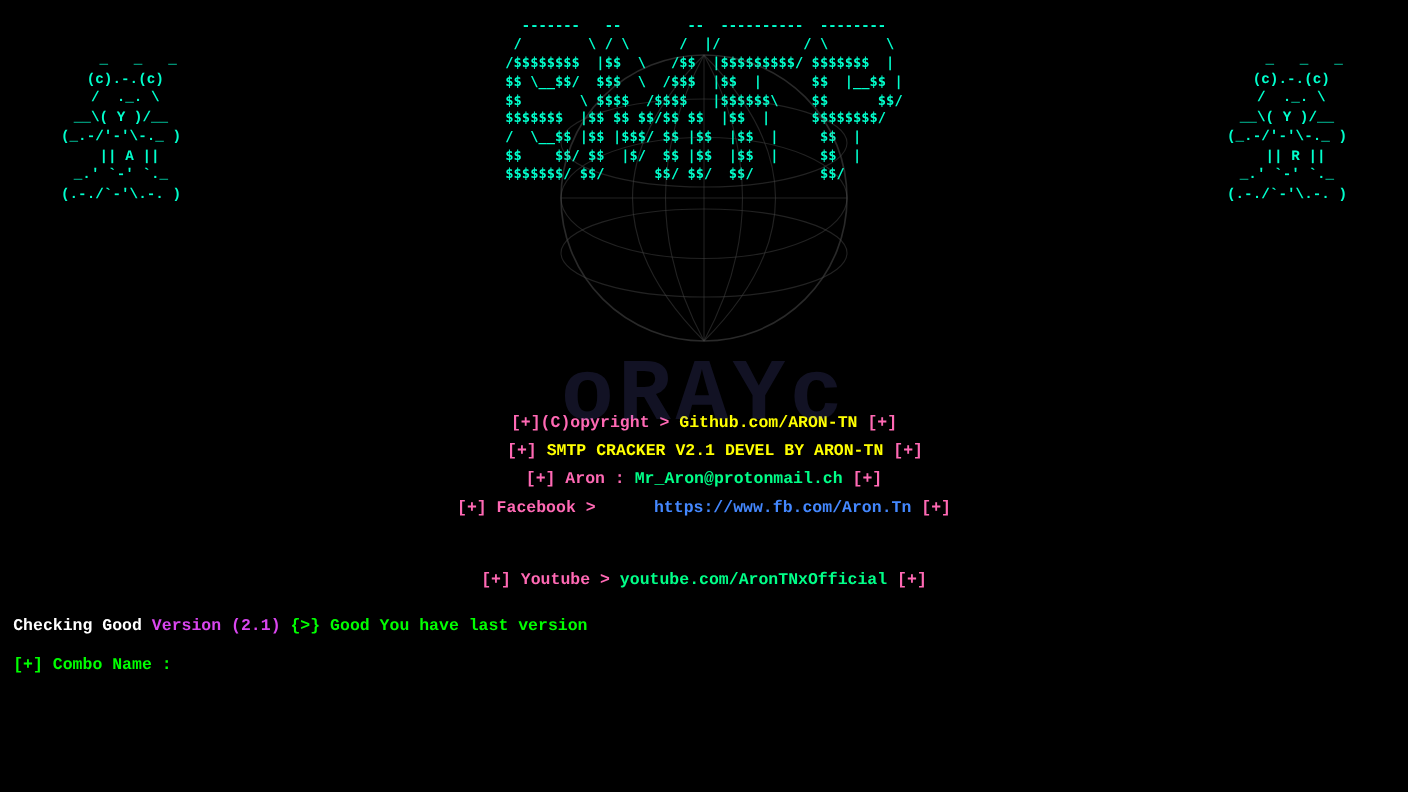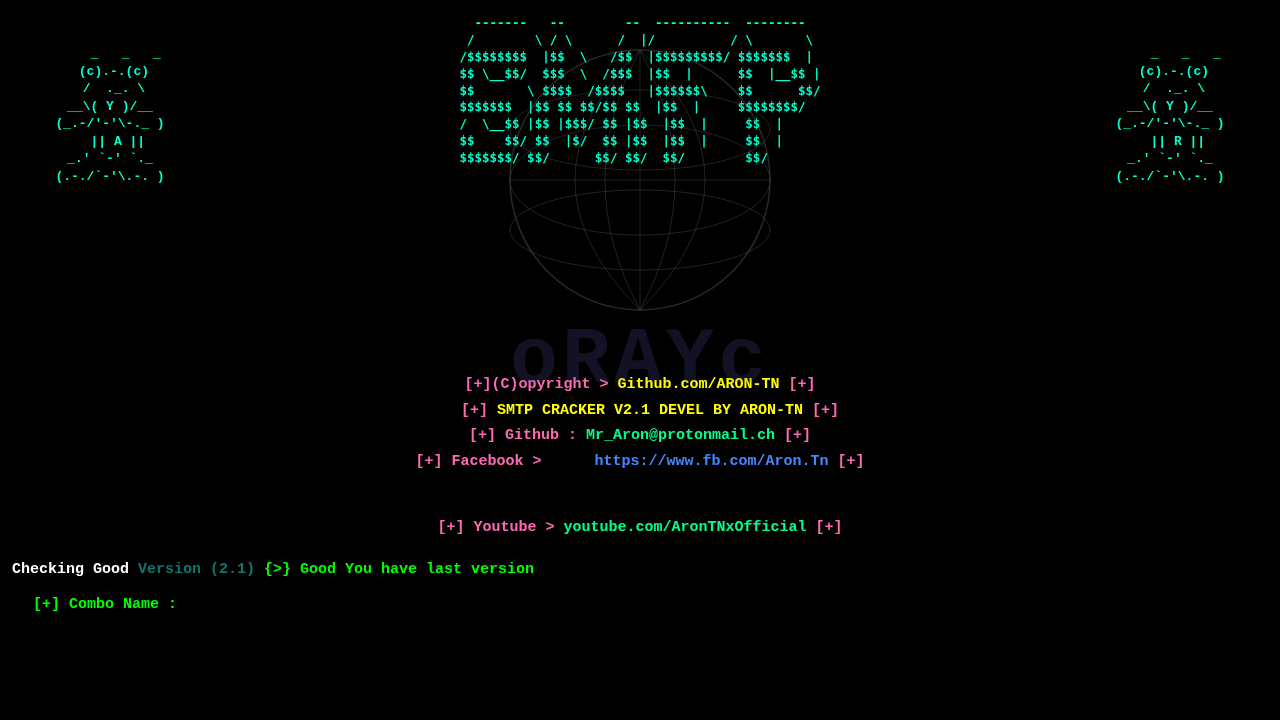--- a/index.html
+++ b/index.html
@@ -106,30 +106,29 @@
       margin-top: 41px;
     }
 
     .status-line {
       margin-top: 20px;
       padding-left: 12px;
       font-size: 15px;
       font-weight: bold;
     }
     .status-line .white { color: #ffffff; }
-    .status-line .cyan { color: #0f766e; }
+    .status-line .cyan { color: #d946ef; }
     .status-line .green { color: #00ff00; margin-top: 13px; }
 
     .prompt-line {
       margin-top: 18px;
       padding-left: 12px;
       font-size: 15px;
       font-weight: bold;
       color: #00ff00;
-      margin-left: 21px;
     }
 
     
     .watermark {
       position: absolute;
       top: 50%;
       left: 50%;
       transform: translate(-50%, -50%);
       font-size: 80px;
       font-weight: bold;
@@ -203,21 +202,21 @@
   </div>
 
   <div class="info-lines">
     <div class="line-copyright">
       <span style="color:#ff69b4;">[+]</span><span style="color:#ff69b4;">(C)opyright &gt; </span><span style="color:#ffff00;margin-top:36px;">Github.com/ARON-TN</span><span style="color:#ff69b4;"> [+]</span>
     </div>
     <div class="line-smtp">
       <span style="color:#ff69b4;">[+] </span><span style="color:#ffff00;">SMTP CRACKER V2.1 DEVEL BY ARON-TN</span><span style="color:#ff69b4;"> [+]</span>
     </div>
     <div class="line-email">
-      <span style="color:#ff69b4;">[+]   Github : </span><span style="color:#00ff88;">Mr_Aron@protonmail.ch</span><span style="color:#ff69b4;">   [+]</span>
+      <span style="color:#ff69b4;">[+]   Aron : </span><span style="color:#00ff88;">Mr_Aron@protonmail.ch</span><span style="color:#ff69b4;">   [+]</span>
     </div>
     <div class="line-facebook">
       <span style="color:#ff69b4;">[+]  </span><span style="color:#ff69b4;">Facebook &gt;  </span><span style="color:#4488ff;margin-left:44px;">https://www.fb.com/Aron.Tn</span><span style="color:#ff69b4;">  [+]</span>
     </div>
     <div class="line-youtube">
       <span style="color:#ff69b4;">[+]    Youtube &gt; </span><span style="color:#00ff88;">youtube.com/AronTNxOfficial</span><span style="color:#ff69b4;">   [+]</span>
     </div>
   </div>
 
   <div class="status-line">

